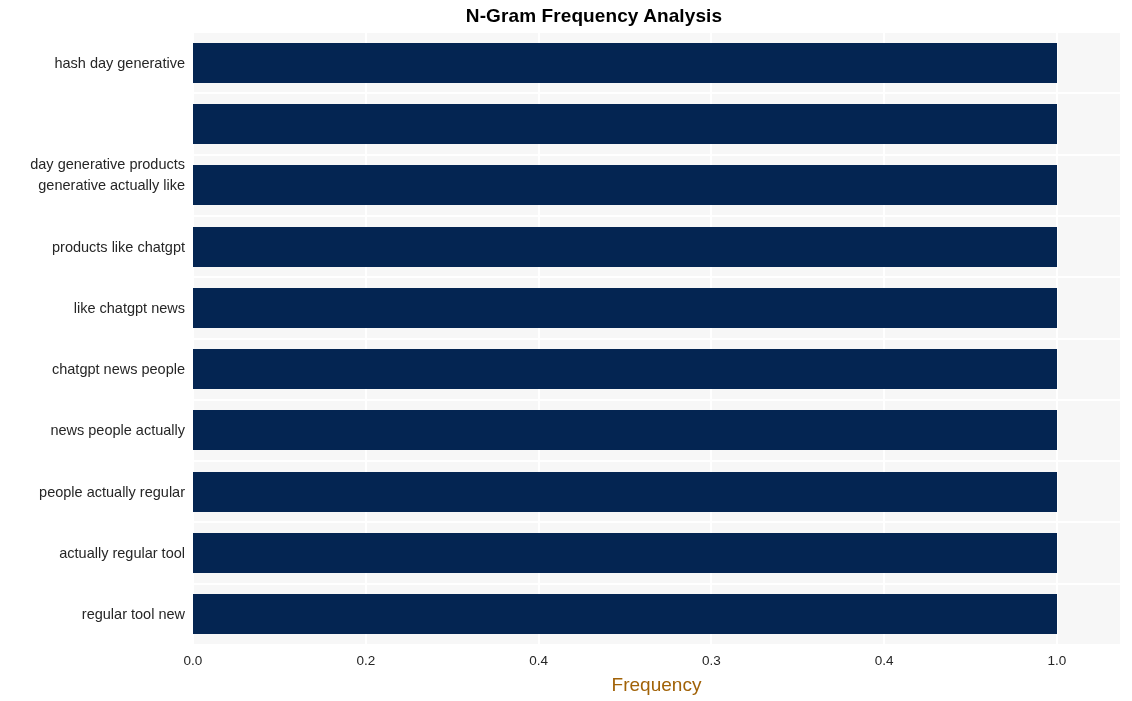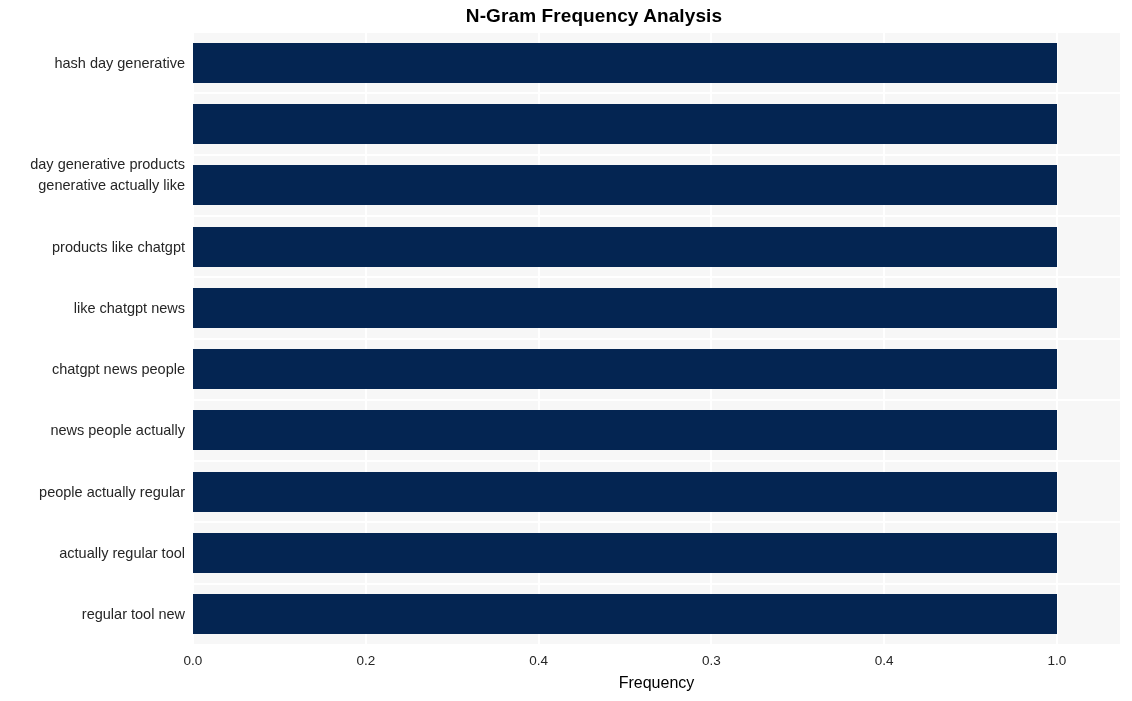--- a/index.html
+++ b/index.html
@@ -108,22 +108,22 @@
     color: #262626;
     white-space: nowrap;
     transform: translateX(-50%);
   }
   #x-axis-title {
     position: absolute;
     left: 193px;
     top: 674px;
     width: 927px;
     text-align: center;
-    font-size: 16px;
-    color: #000000;
+    font-size: 19px;
+    color: #a16207;
     white-space: nowrap;
   }
 </style>
 </head>
 <body>
 
 <div id="figure">
 
   <div id="chart-title">N-Gram Frequency Analysis</div>
 

